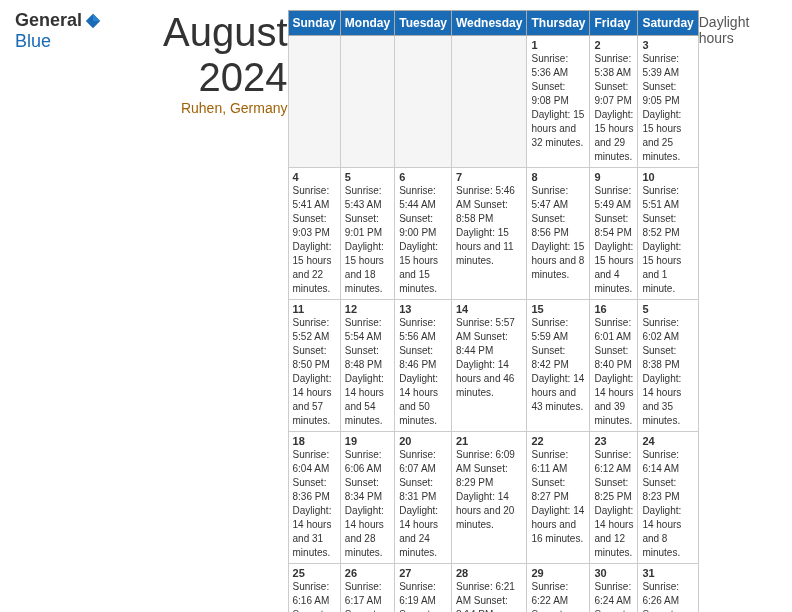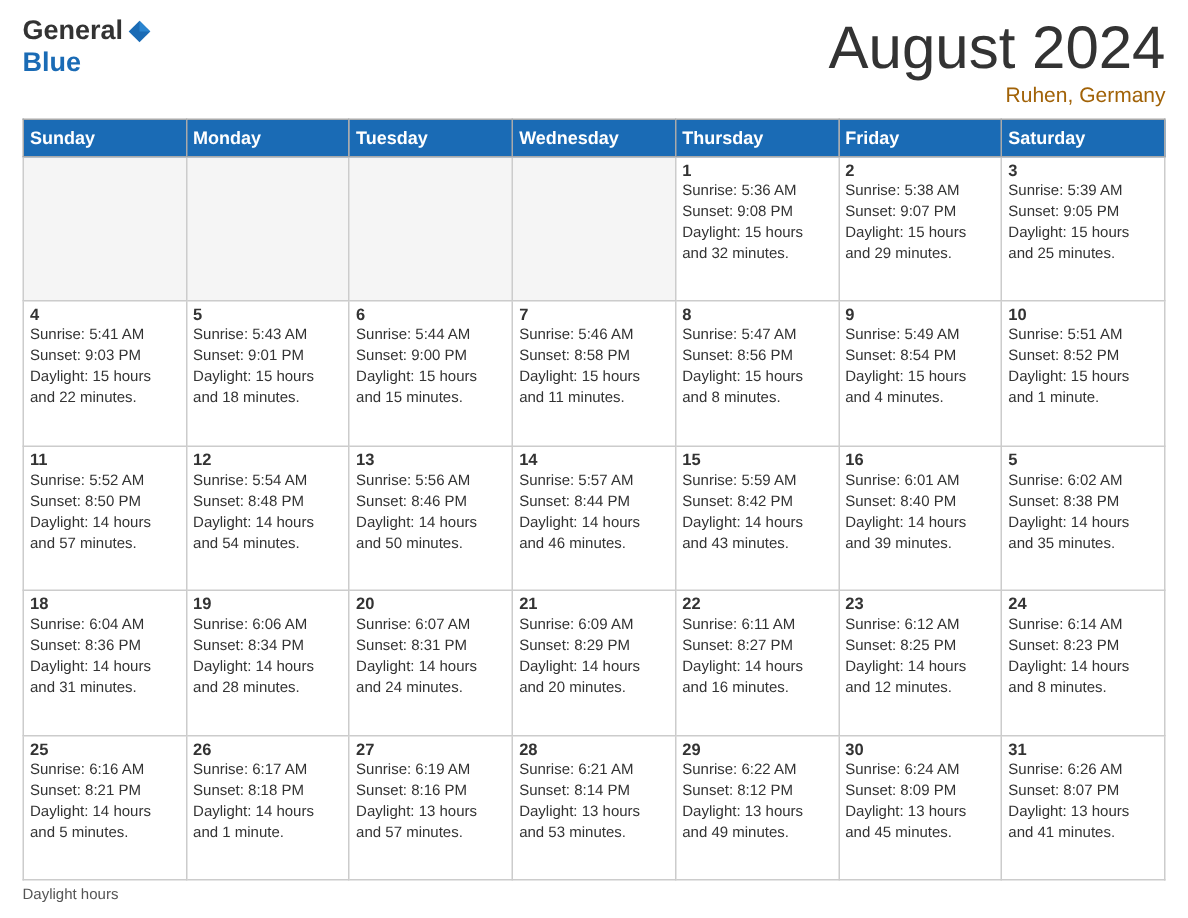--- a/index.html
+++ b/index.html
@@ -8,21 +8,21 @@
       background: #fff;
       width: 792px;
       height: 612px;
       overflow: hidden;
     }
     .page {
       width: 792px;
       height: 612px;
       padding: 10px 15px;
       display: flex;
-      flex-direction: column;
+      flex-direction: row;
     }
     .header {
       display: flex;
       justify-content: space-between;
       align-items: flex-start;
       margin-bottom: 8px;
     }
     .logo {
       display: flex;
       flex-direction: column;
@@ -33,21 +33,21 @@
       align-items: center;
       gap: 0;
     }
     .logo-general {
       font-size: 18px;
       font-weight: bold;
       color: #333;
     }
     .logo-blue {
       font-size: 18px;
-      font-weight: bold;
+      font-weight: normal;
       color: #1a6bb5;
     }
     .logo-icon {
       width: 18px;
       height: 18px;
       margin-left: 2px;
     }
     .title-block {
       text-align: right;
     }
@@ -93,21 +93,21 @@
       font-weight: bold;
       display: block;
       margin-bottom: 1px;
     }
     .day-info {
       font-size: 10px;
       line-height: 1.4;
       color: #333;
     }
     .footer-note {
-      font-size: 10px;
+      font-size: 14px;
       color: #555;
       margin-top: 4px;
     }
   </style>
 </head>
 <body>
 
 <div class="page">
   <div class="header">
     <div class="logo">

